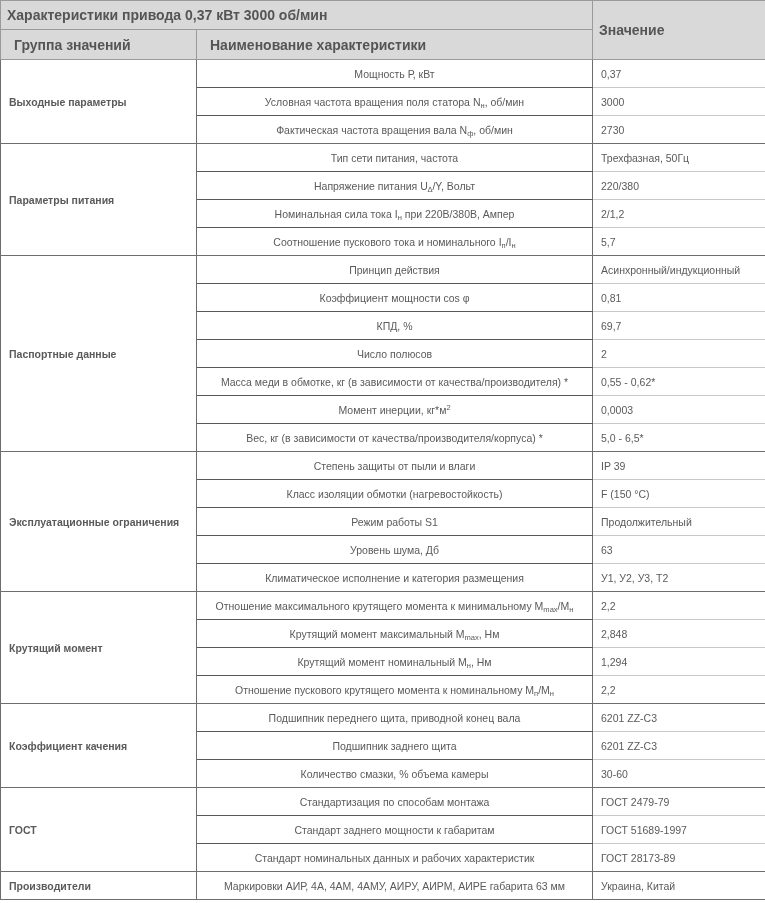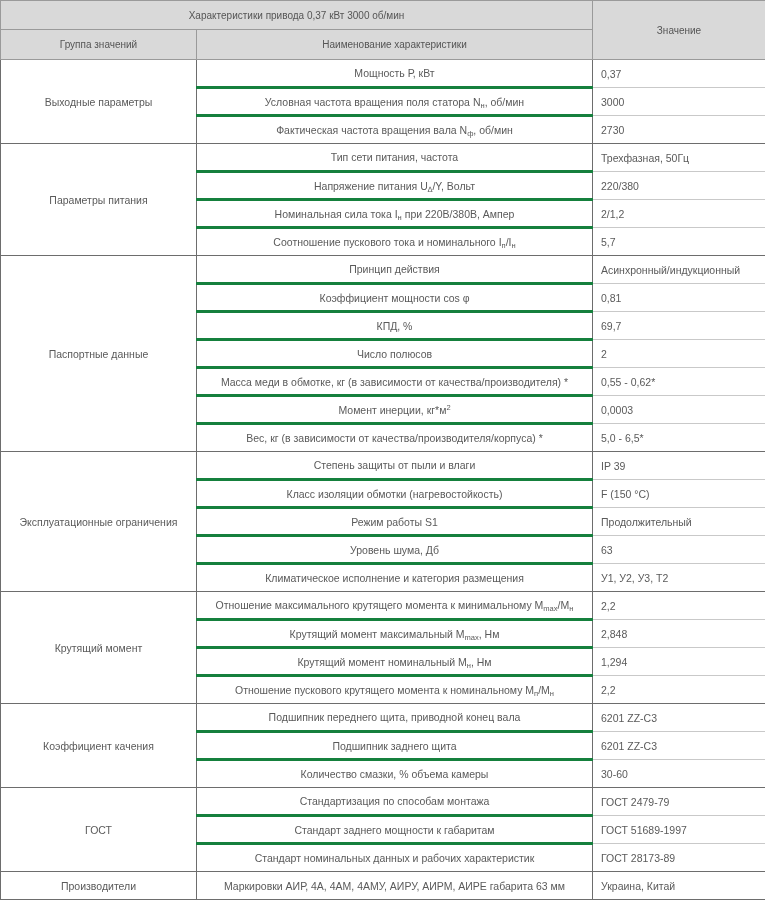--- a/index.html
+++ b/index.html
@@ -24,59 +24,60 @@
   }
 
   #spec-table col.c-group  { width: 196px; }
   #spec-table col.c-name   { width: 396px; }
   #spec-table col.c-value  { width: 173px; }
 
   
   .hdr-cell {
     background: #d9d9d9;
     color: #555555;
-    text-align: center;
-    font-weight: normal;
+    text-align: left;
+    font-weight: bold;
     border: 1px solid #9a9a9a;
     padding: 8px 6px;
-    font-size: 10px;
+    font-size: 14px;
     vertical-align: middle;
   }
   .hdr-title {
     height: 28px;
     padding: 0 6px;
   }
   .hdr-sub {
     height: 29px;
     padding: 0 13px;
   }
   .hdr-value {
     height: 58px;
-    padding: 0 19px;
+    padding: 0 6px;
   }
 
   
   #spec-table td {
     vertical-align: middle;
     padding: 0 8px;
     height: 28px;
     box-sizing: border-box;
   }
 
   td.group-cell {
-    text-align: center;
+    text-align: left;
     border-left: 1px solid #6d6d6d;
     border-right: 1px solid #6d6d6d;
     color: #5a5a5a;
+    font-weight: bold;
   }
 
   td.name-cell {
     text-align: center;
     border-right: 1px solid #6d6d6d;
-    border-bottom: 3px solid #15803d;
+    border-bottom: 1px solid #15803d;
     color: #5a5a5a;
   }
 
   td.value-cell {
     text-align: left;
     border-right: 1px solid #6d6d6d;
     border-bottom: 1px solid #c9c9c9;
     color: #5a5a5a;
   }
 

